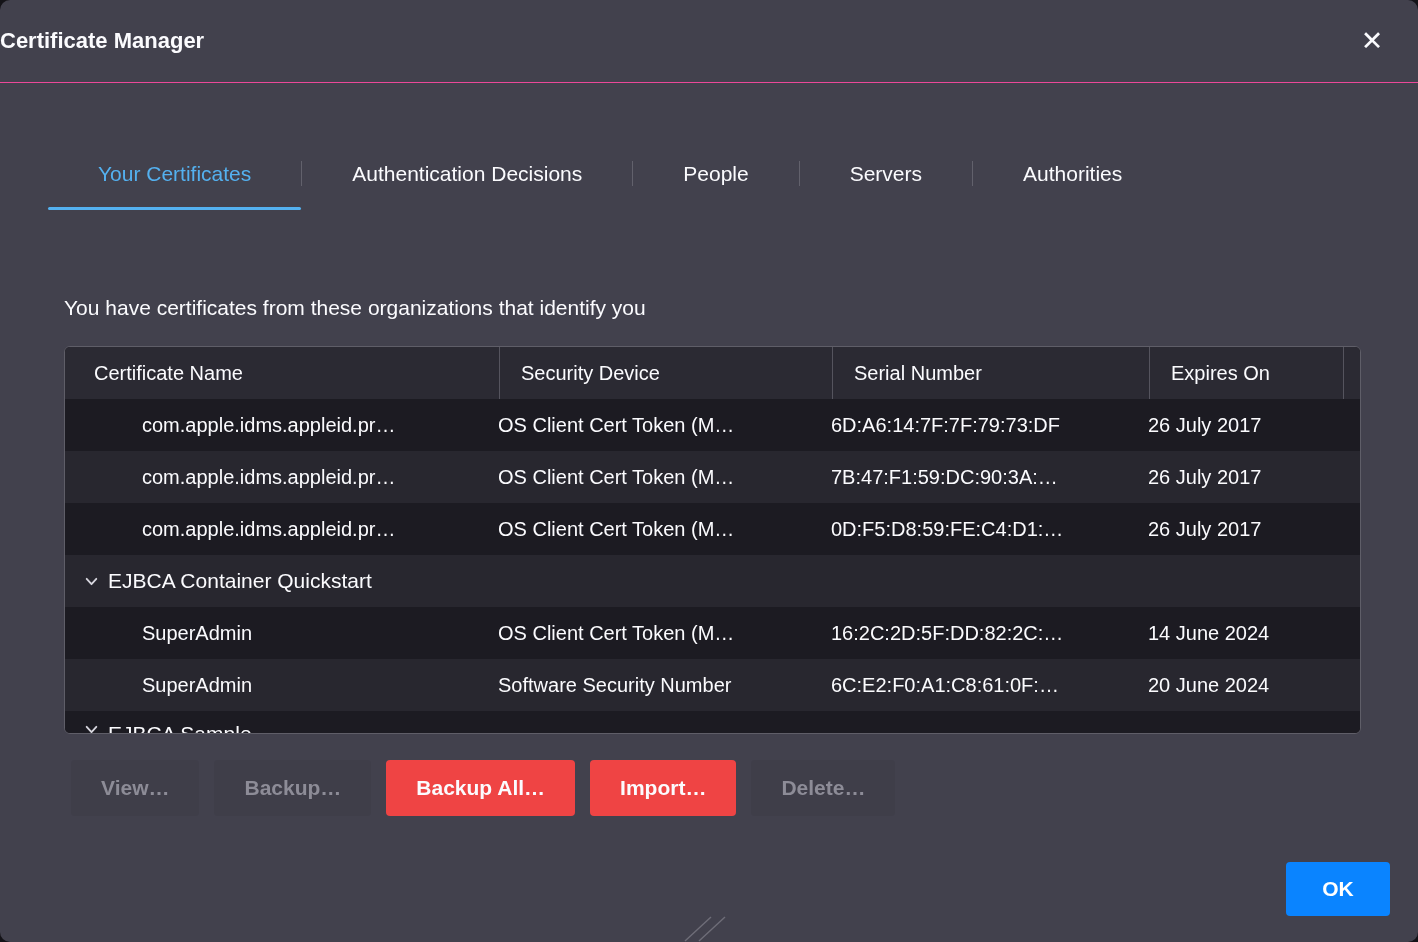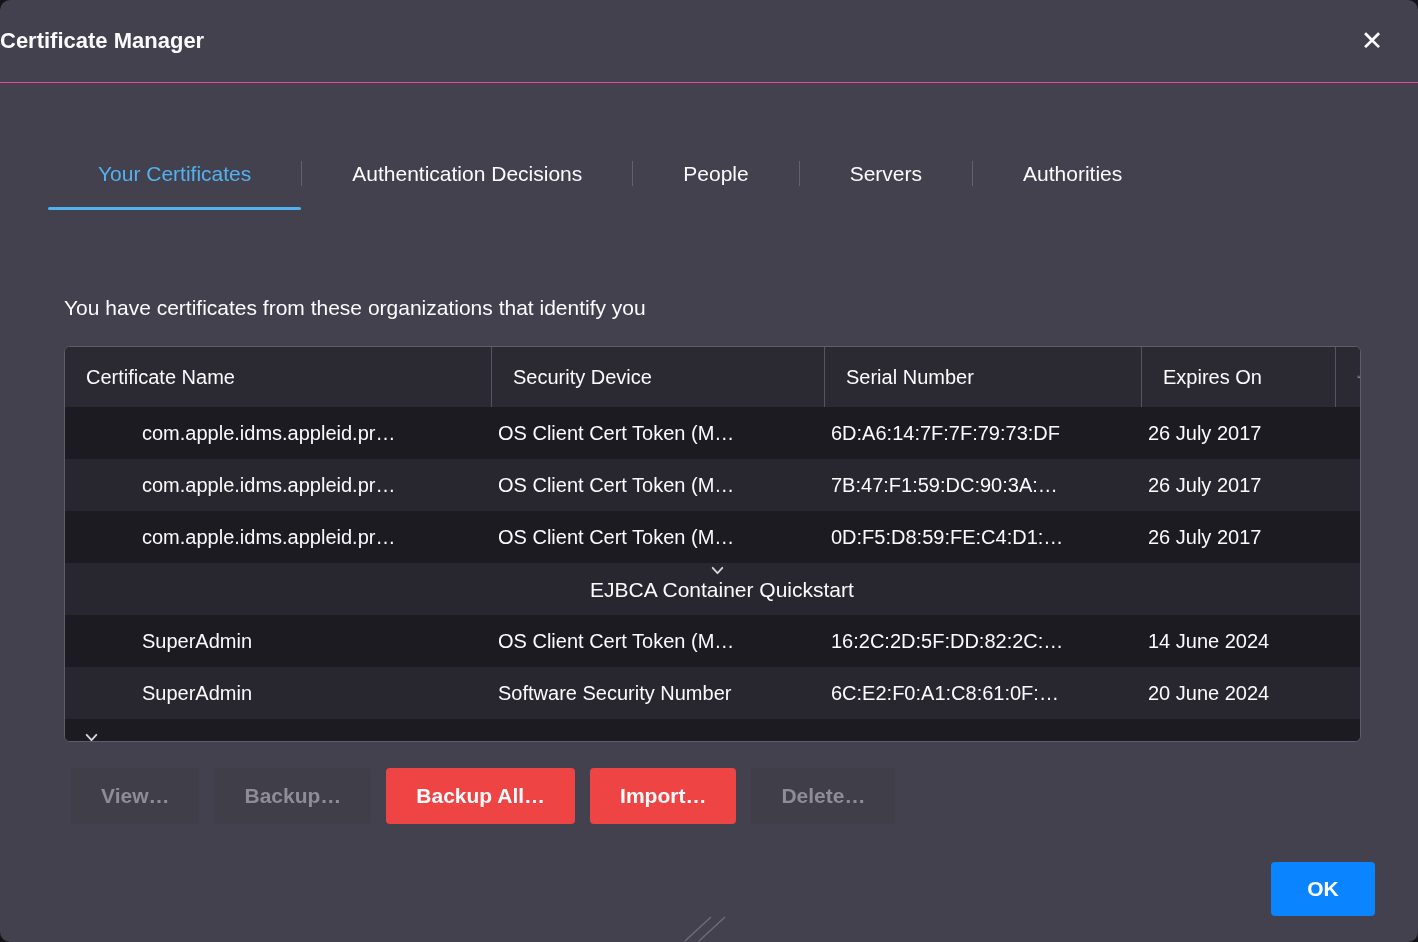--- a/index.html
+++ b/index.html
@@ -16,40 +16,40 @@
   .tab{position:relative;padding:17px 50px 24px 50px;font-size:21px;color:#fbfbfe;cursor:pointer;white-space:nowrap;}
   .tab.active{color:#54b1f0;}
   .tab.active::after{content:"";position:absolute;left:0;right:0;bottom:0;height:3px;background:#54b1f0;border-radius:2px;}
   .tab-sep{width:1px;background:#62616c;margin:16px 0 24px 0;}
 
   
   .desc{margin:86px 0 0 64px;font-size:21px;color:#fbfbfe;}
 
   
   .table{margin:26px 0 0 64px;width:1297px;border:1px solid #5f5e68;border-radius:6px;overflow:hidden;background:#1c1b22;box-sizing:border-box;}
-  .thead{display:grid;grid-template-columns:427px 333px 317px 194px 1fr;background:#2b2a33;height:60px;}
+  .thead{display:grid;grid-template-columns:427px 333px 317px 194px 1fr;background:#2b2a33;height:52px;padding-left:8px;}
   .th{display:flex;align-items:center;padding-left:21px;font-size:20px;color:#fbfbfe;border-right:1px solid #55545e;overflow:hidden;white-space:nowrap;box-sizing:border-box;}
   .th-picker{display:flex;align-items:center;justify-content:center;border-right:none;color:#fbfbfe;cursor:pointer;}
   .tbody .row{cursor:default;}
   .tbody .row:nth-child(odd){background:#1c1b22;}
   .tbody .row:nth-child(even){background:#28272f;}
   .row.cert{display:grid;grid-template-columns:427px 333px 317px 194px 1fr;height:52px;}
   .cell{display:flex;align-items:center;padding-left:6px;font-size:20px;overflow:hidden;white-space:nowrap;color:#fbfbfe;}
   .cell.name{padding-left:77px;}
-  .row.group{display:flex;align-items:center;height:52px;padding-left:19px;box-sizing:border-box;font-size:21px;flex-direction:column;}
+  .row.group{display:flex;align-items:center;height:52px;padding-left:19px;box-sizing:border-box;font-size:21px;}
   .row.group .chev{display:flex;align-items:center;margin-right:9px;color:#d6d5dd;}
   .row.group.partial{height:22px;overflow:hidden;align-items:flex-start;padding-top:11px;}
 
   
   .actions{display:flex;gap:15px;margin:26px 0 0 71px;}
   .action-btn{height:56px;padding:0 30px;border:none;border-radius:4px;background:#ef4444;color:#fbfbfe;font-size:21px;font-weight:700;font-family:"Liberation Sans",sans-serif;cursor:pointer;}
   .action-btn[disabled]{background:#3f3e49;color:#8d8c97;cursor:default;}
 
   
-  .ok-btn{position:absolute;right:43px;bottom:26px;width:104px;height:54px;border:none;border-radius:4px;background:#0a84ff;color:#ffffff;font-size:21px;font-weight:700;font-family:"Liberation Sans",sans-serif;cursor:pointer;}
+  .ok-btn{position:absolute;right:28px;bottom:26px;width:104px;height:54px;border:none;border-radius:4px;background:#0a84ff;color:#ffffff;font-size:21px;font-weight:700;font-family:"Liberation Sans",sans-serif;cursor:pointer;}
 
   
   .gripper{position:absolute;left:684px;bottom:0;color:#6e6d78;}
 </style>
 </head>
 <body>
 
 <div class="dialog">
 
   <header class="titlebar">

